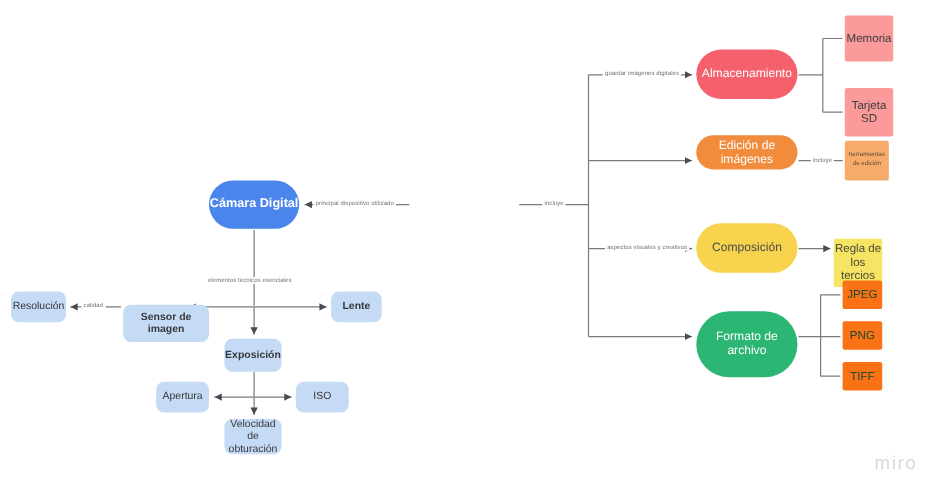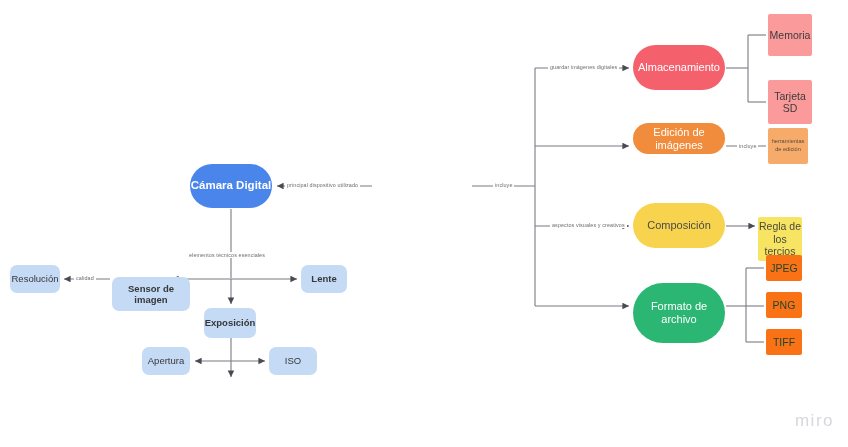--- a/index.html
+++ b/index.html
@@ -224,20 +224,23 @@
   </div>
 
   <div class="node n-lb" style="left:142px; top:347px; width:48px; height:28px;">
     <span>Apertura</span>
   </div>
 
   <div class="node n-lb" style="left:269px; top:347px; width:48px; height:28px;">
     <span>ISO</span>
   </div>
 
+  <div class="node n-lb" style="left:204px; top:381px; width:52px; height:32px;">
+    <span>Velocidad de obturación</span>
+  </div>
 
   <div class="edge-label" style="left:285px; top:182px;">principal dispositivo utilizado</div>
 
   <div class="edge-label" style="left:493px; top:182px;">incluye</div>
 
   <div class="edge-label" style="left:548px; top:64px;">guardar imágenes digitales</div>
 
   <div class="edge-label" style="left:737px; top:143px;">incluye</div>
 
   <div class="edge-label" style="left:550px; top:222px;">aspectos visuales y creativos</div>

